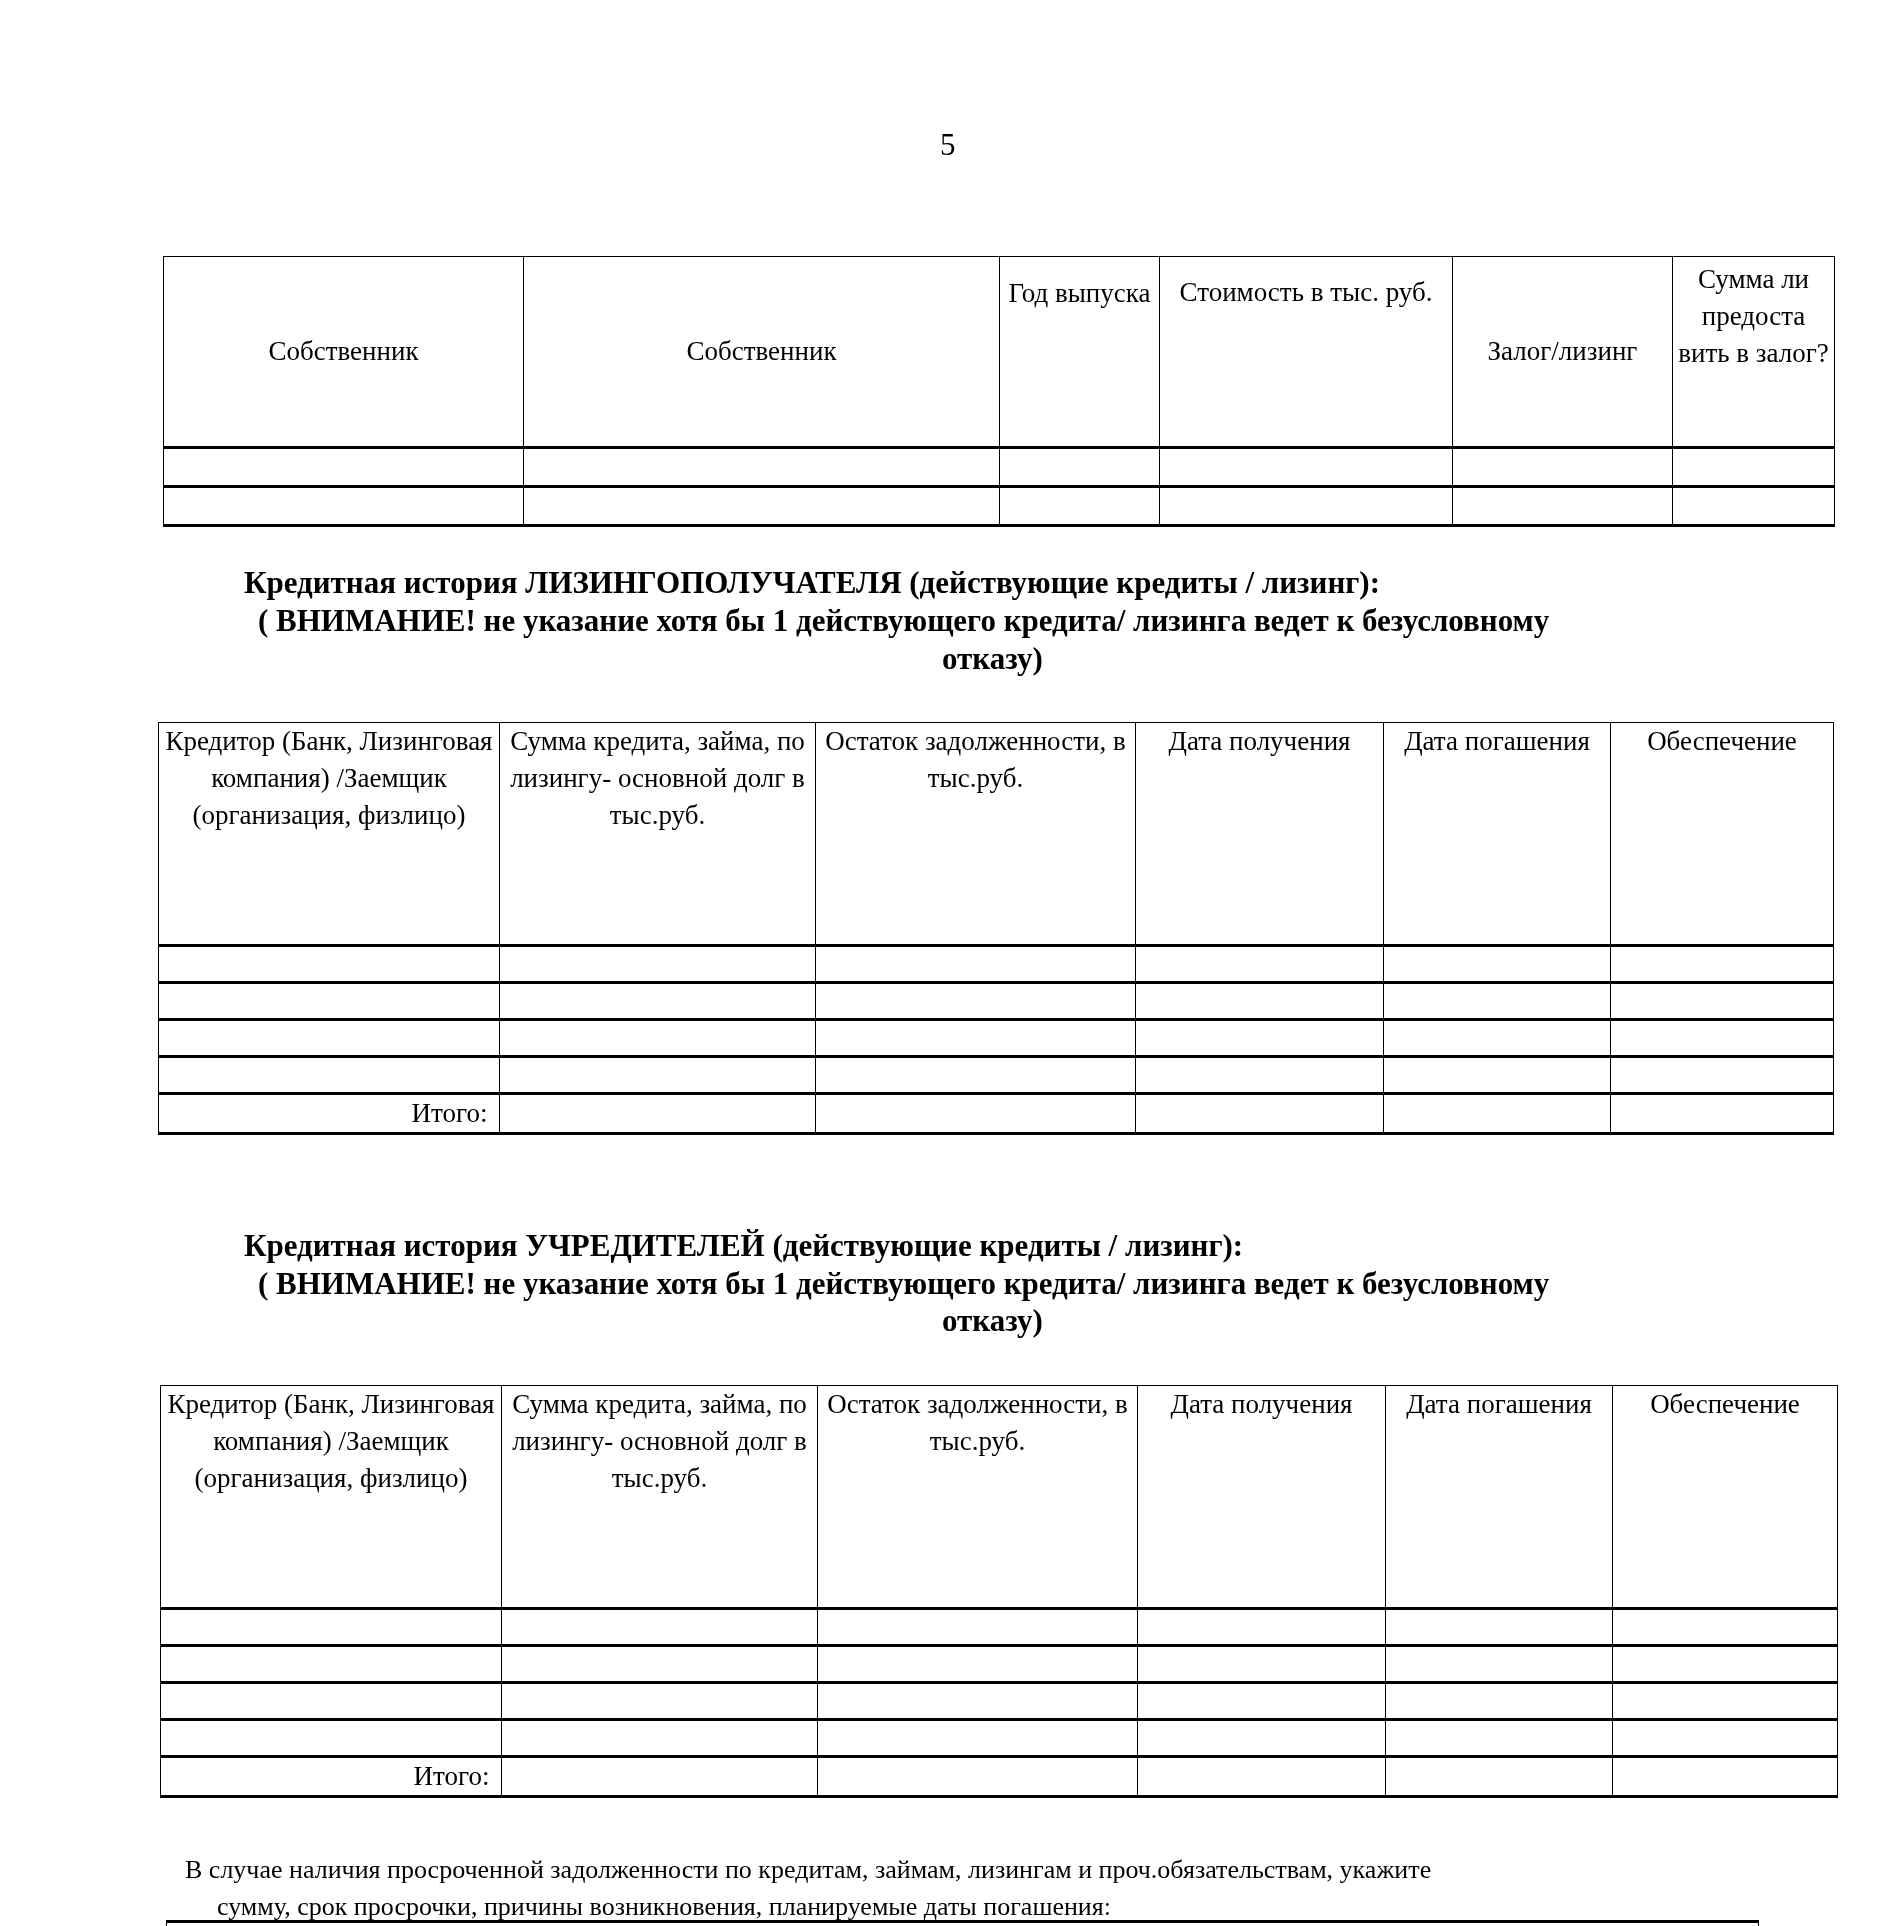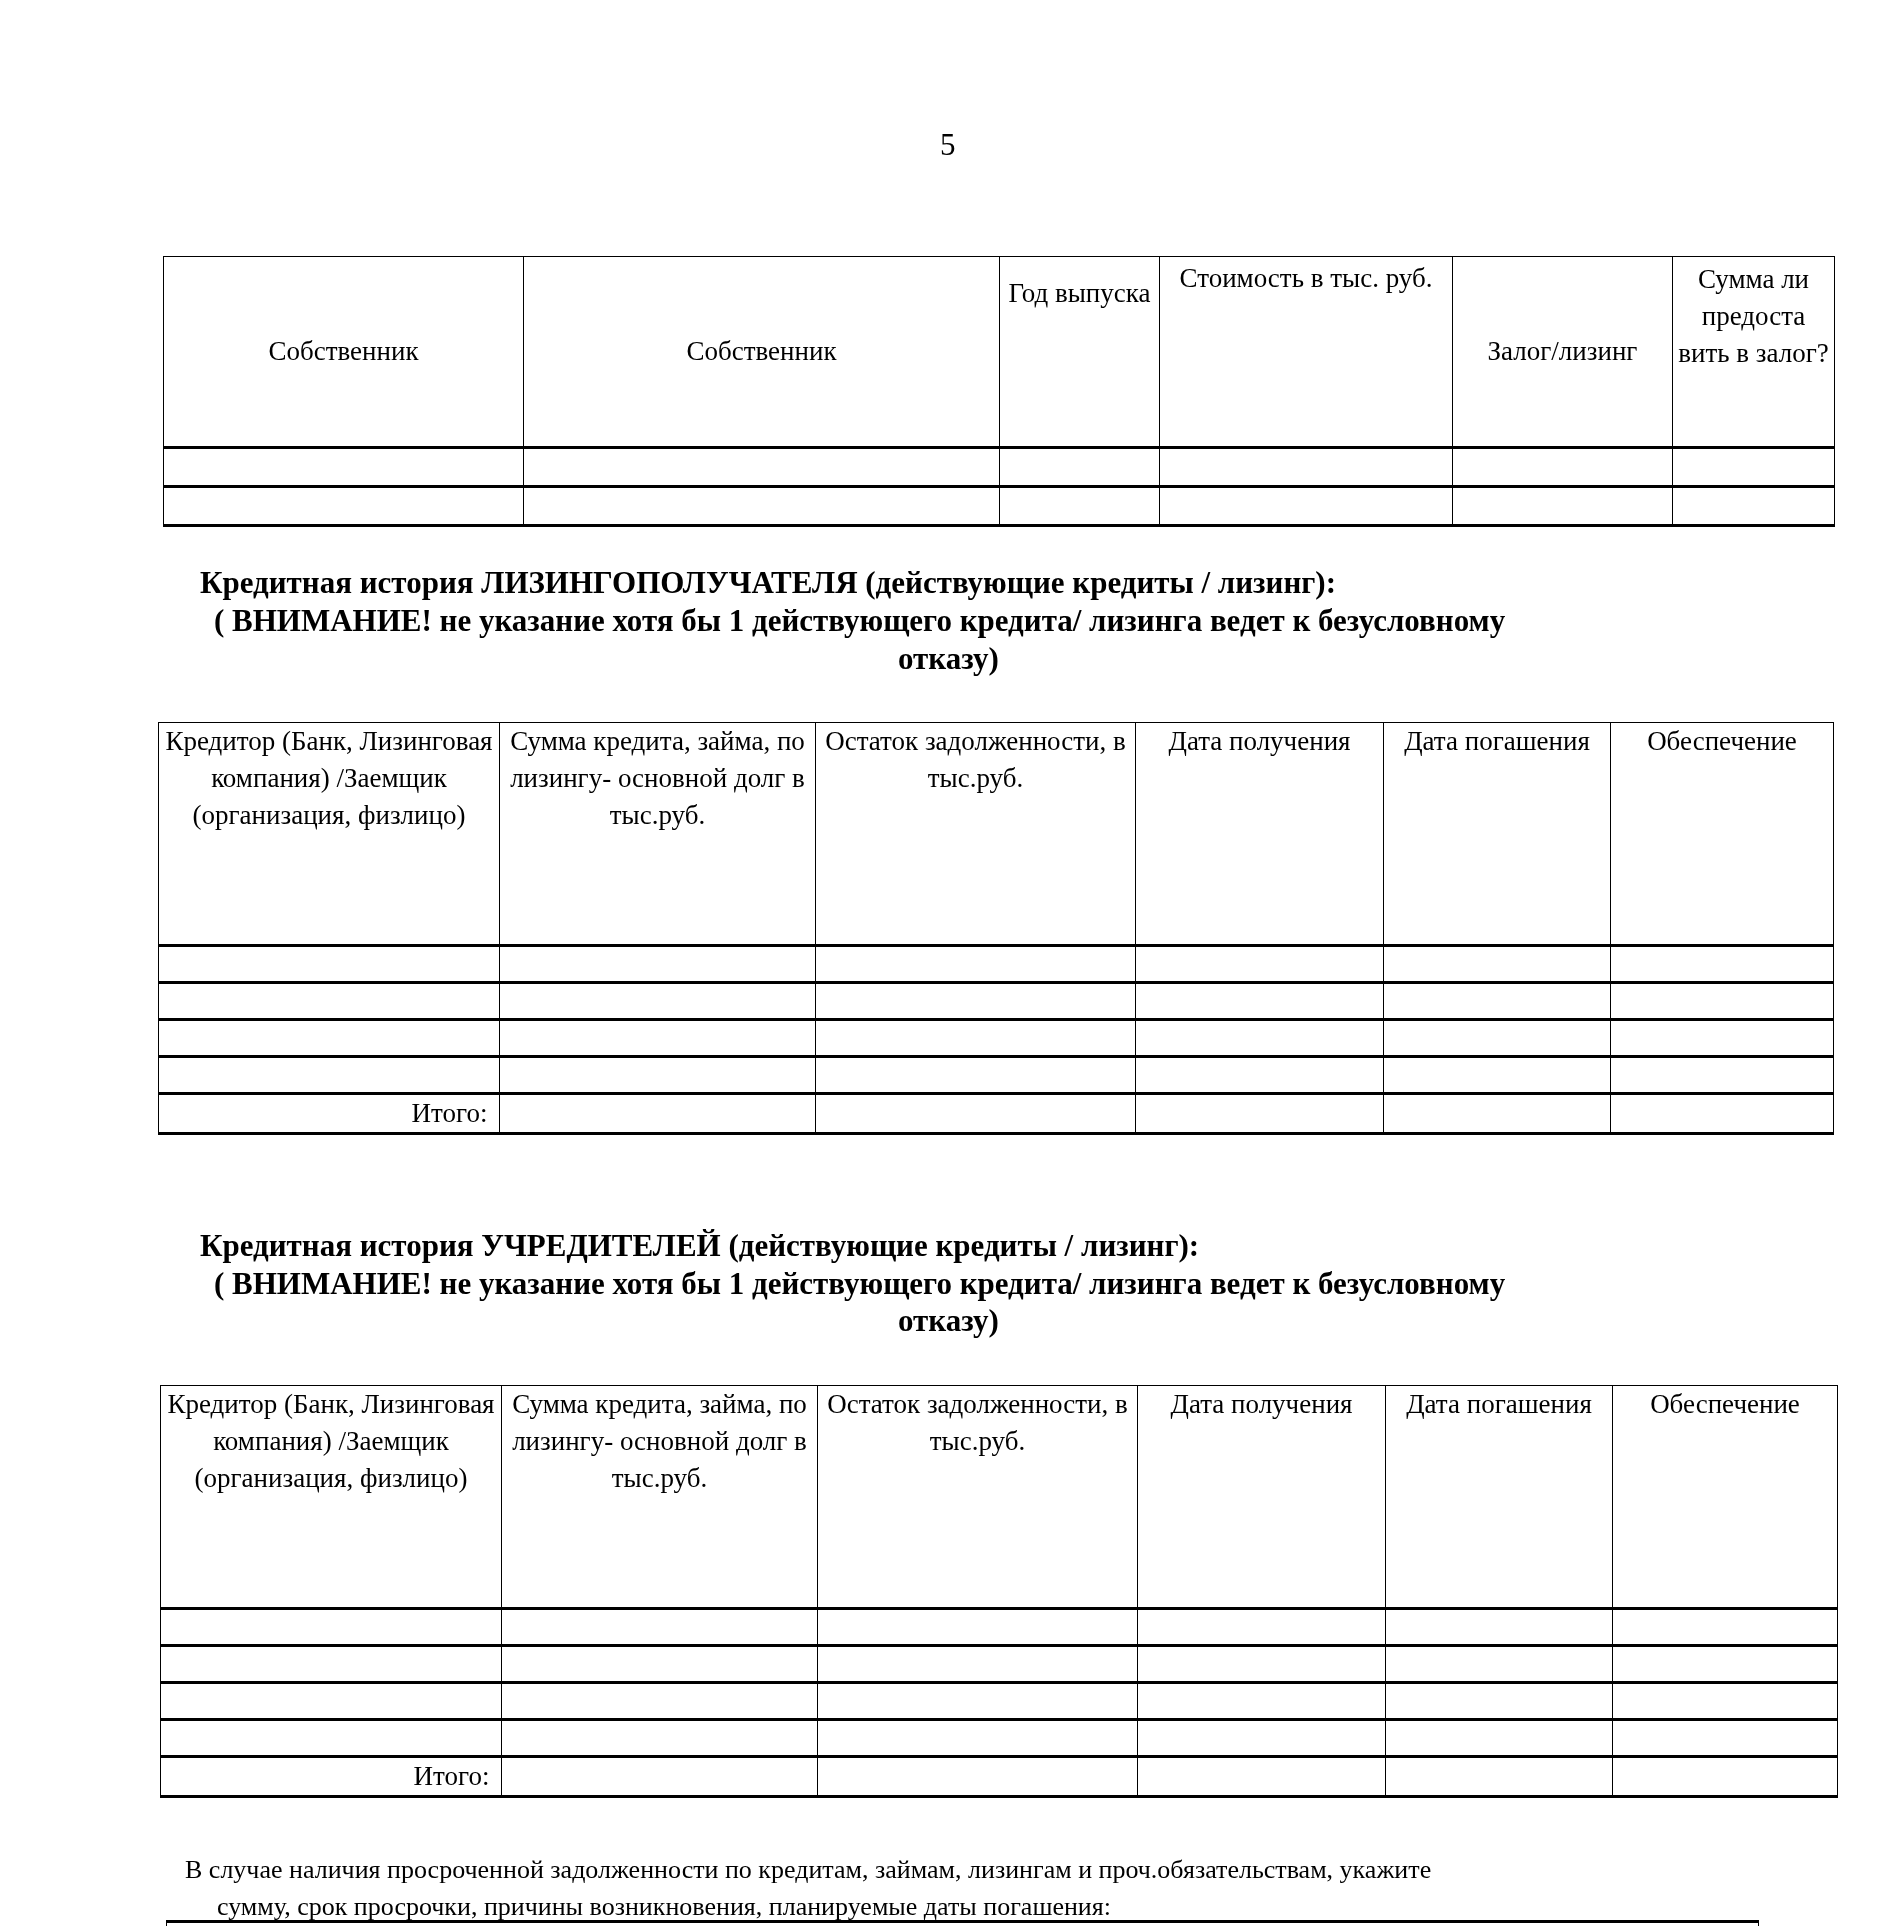--- a/index.html
+++ b/index.html
@@ -5,21 +5,21 @@
   html, body { margin:0; padding:0; background:#ffffff; }
   body { width:1905px; height:2704px; position:relative; overflow:hidden;
          font-family:"Liberation Serif", "DejaVu Serif", serif; color:#000; }
   .abs { position:absolute; }
   .page-num { left:940px; top:127px; font-size:31px; }
   table { border-collapse:collapse; position:absolute; table-layout:fixed; }
   td, th { border:1.9px solid #000; padding:0; vertical-align:top; text-align:center;
            font-weight:normal; font-size:27px; line-height:37px; }
   .thick-bottom td { border-bottom-width:3.5px; }
   .heading { font-weight:bold; font-size:31px; line-height:38px; }
-  .heading-line { position:absolute; white-space:nowrap; }
+  .heading-line { position:absolute; white-space:nowrap;margin-left:44px; }
   .note { font-size:26px; line-height:37px; white-space:nowrap; }
   .right { text-align:right; padding-right:11.6px; }
   .middle { vertical-align:middle;font-family:Liberation Serif, serif; }
 </style>
 </head>
 <body>
 
 <div class="abs page-num">5</div>
 
 <table style="left:163px; top:256px; width:1670px;">
@@ -29,21 +29,21 @@
       <col style="width:160px">
     <col style="width:293px">
       <col style="width:220px">
       <col style="width:162px">
   </colgroup>
   <tbody>
       <tr class="thick-bottom" style="height:191px;">
     <td class="middle">Собственник</td>
     <td class="middle">Собственник</td>
     <td style="padding-top:18px">Год выпуска</td>
-    <td style="padding-top:3px">Стоимость в тыс. руб.</td>
+    <td style="padding-top:17px">Стоимость в тыс. руб.</td>
     <td class="middle">Залог/лизинг</td>
     <td style="padding-top:3.9px">Сумма ли предоста вить в залог?</td>
   </tr>
   <tr class="thick-bottom" style="height:39px;">
     <td></td>
     <td></td>
     <td></td>
     <td></td>
     <td></td>
     <td></td>

